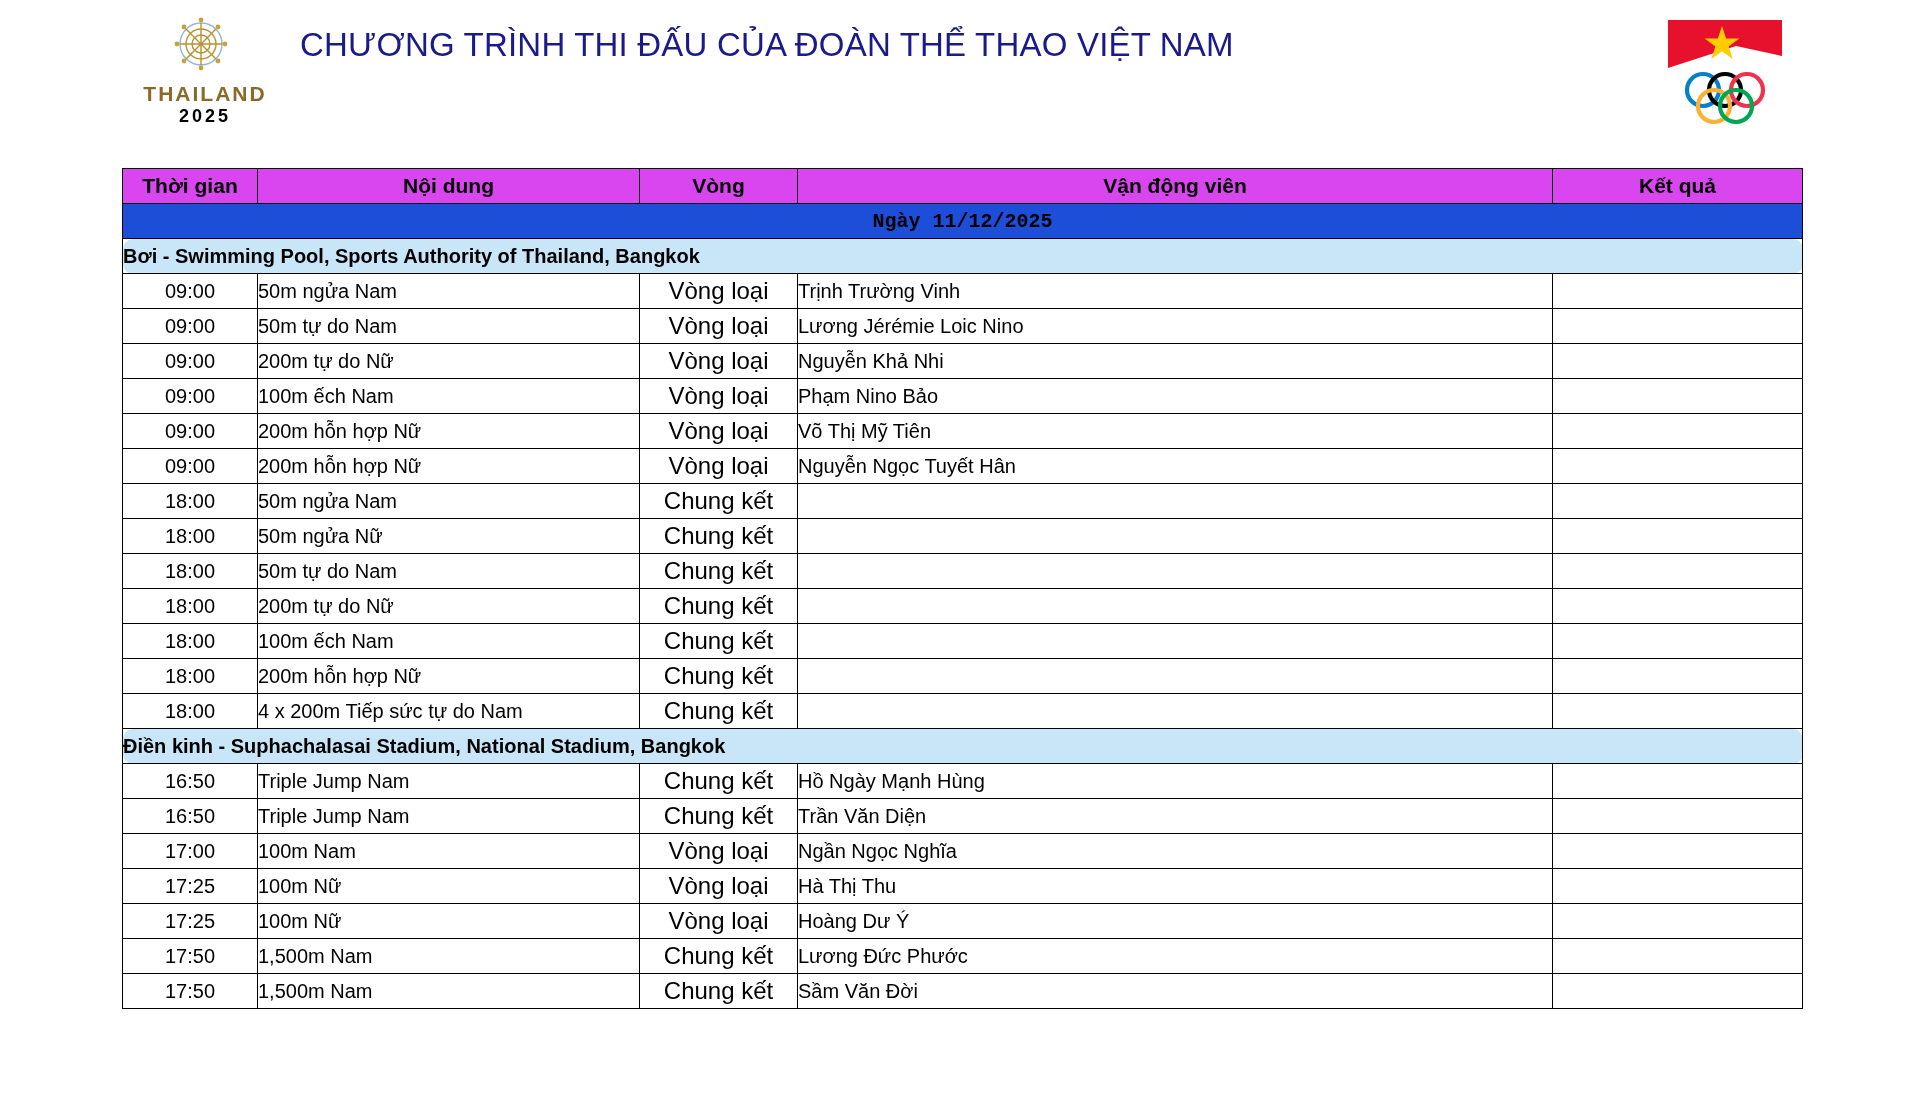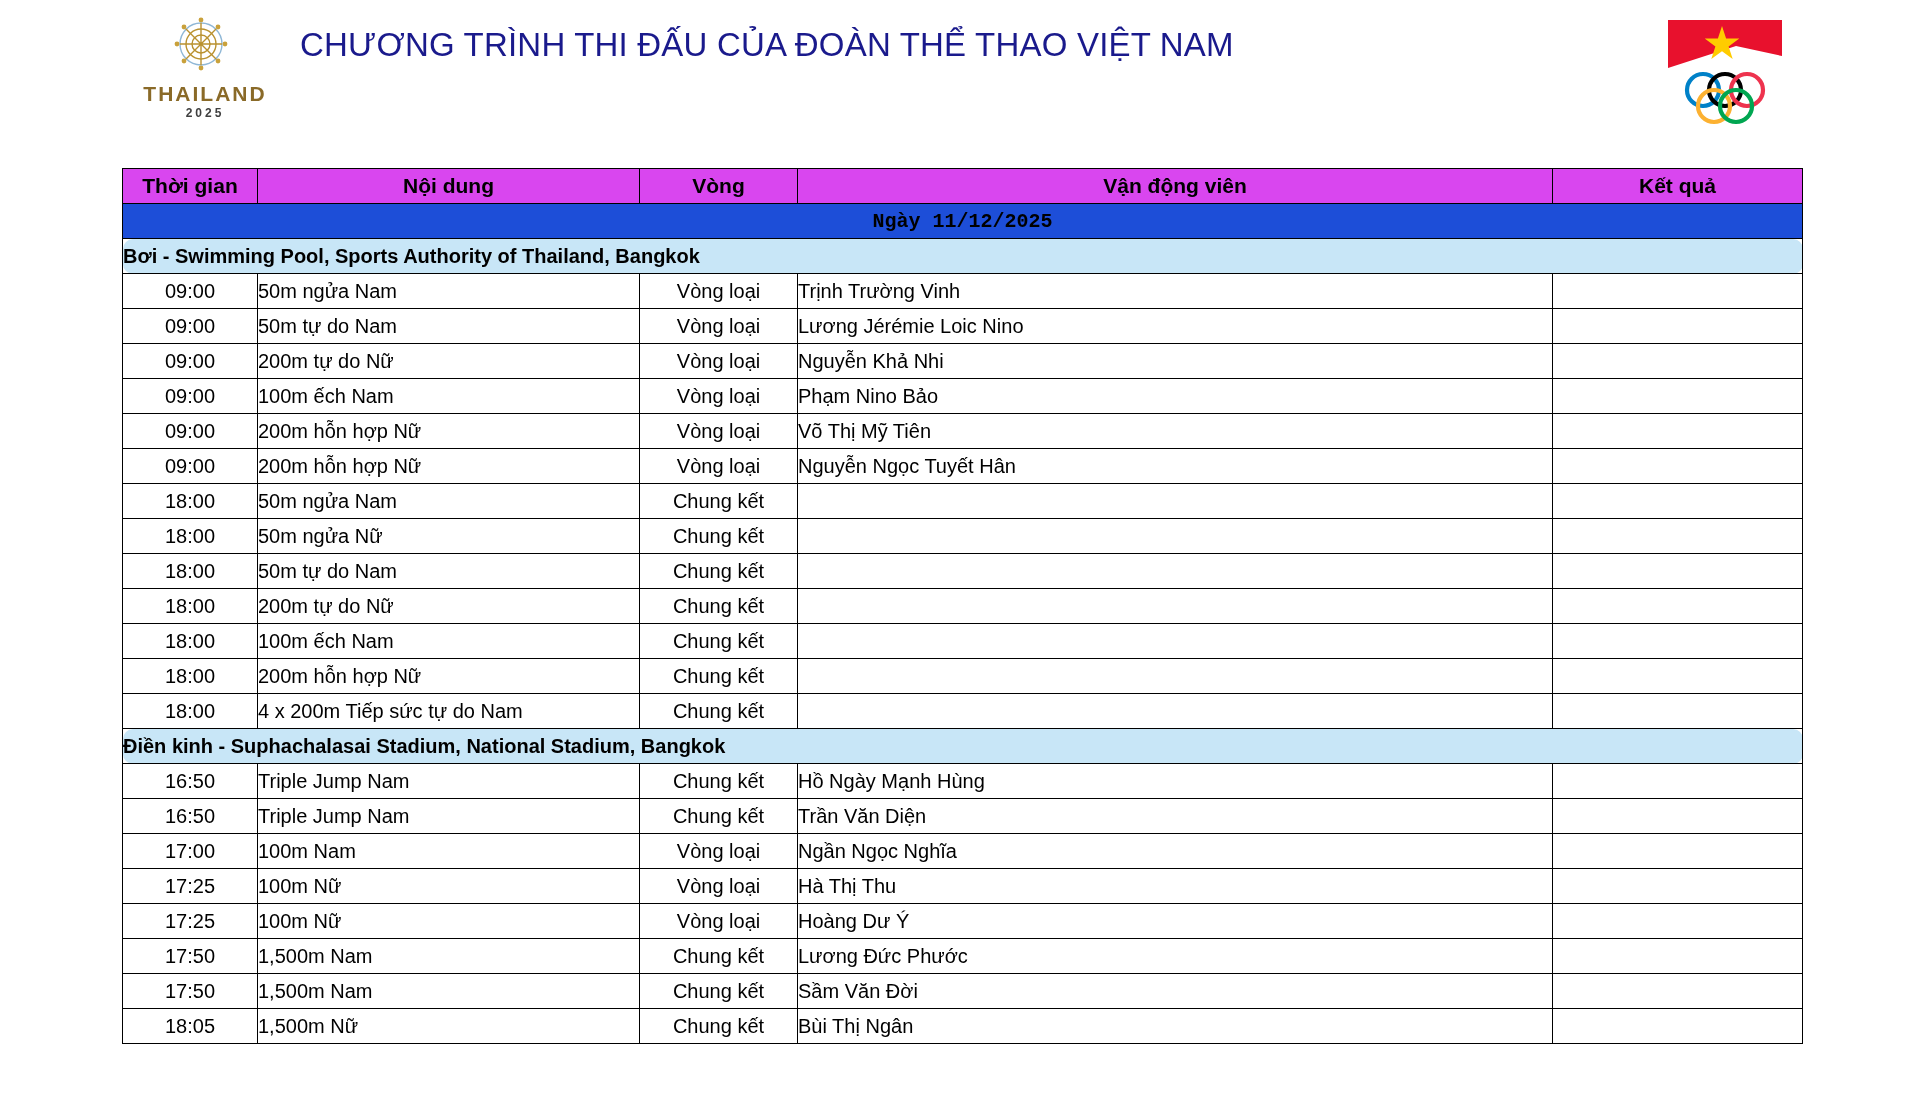--- a/index.html
+++ b/index.html
@@ -67,24 +67,24 @@
     font-weight: bold;
     letter-spacing: 2px;
     color: #8a6a28;
   }
   .logo-left .thai-year {
     position: absolute;
     left: 0;
     top: 92px;
     width: 150px;
     text-align: center;
-    font-size: 12px;
+    font-size: 18px;
     font-weight: bold;
     letter-spacing: 3px;
-    color: #404040;
+    color: #000000;
   }
 
   
   .logo-right {
     position: absolute;
     right: 120px;
     top: 12px;
     width: 150px;
     height: 125px;
   }
@@ -134,21 +134,21 @@
     background: #c8e6f7;
     font-weight: bold;
     font-size: 20px;
     text-align: left;
     padding-left: 9px;
     height: 33px;
     border-radius: 10px;
   }
   td.time   { text-align: center; font-size: 20px; }
   td.event  { text-align: left; padding-left: 9px; font-size: 20px; }
-  td.round  { text-align: center; font-size: 20px; margin-top: 33px; }
+  td.round  { text-align: center; font-size: 24px; margin-top: 33px; }
   td.athlete{ text-align: left; padding-left: 9px; font-size: 20px; }
   td.result { background: #ffffff; }
 
   
   td.athlete.dotted-bottom { border-bottom: 1px dotted #555; }
 </style>
 </head>
 <body>
 
 <div class="page">
@@ -363,24 +363,17 @@
           <td class="athlete">Lương Đức Phước</td>
           <td class="result"></td>
         </tr>
         <tr>
           <td class="time">17:50</td>
           <td class="event">1,500m Nam</td>
           <td class="round">Chung kết</td>
           <td class="athlete">Sầm Văn Đời</td>
           <td class="result"></td>
         </tr>
-        <tr>
-          <td class="time">18:05</td>
-          <td class="event">1,500m Nữ</td>
-          <td class="round">Chung kết</td>
-          <td class="athlete">Bùi Thị Ngân</td>
-          <td class="result"></td>
-        </tr>
       </tbody>
     </table>
   </div>
 
 </div>
 
 </body></html>

